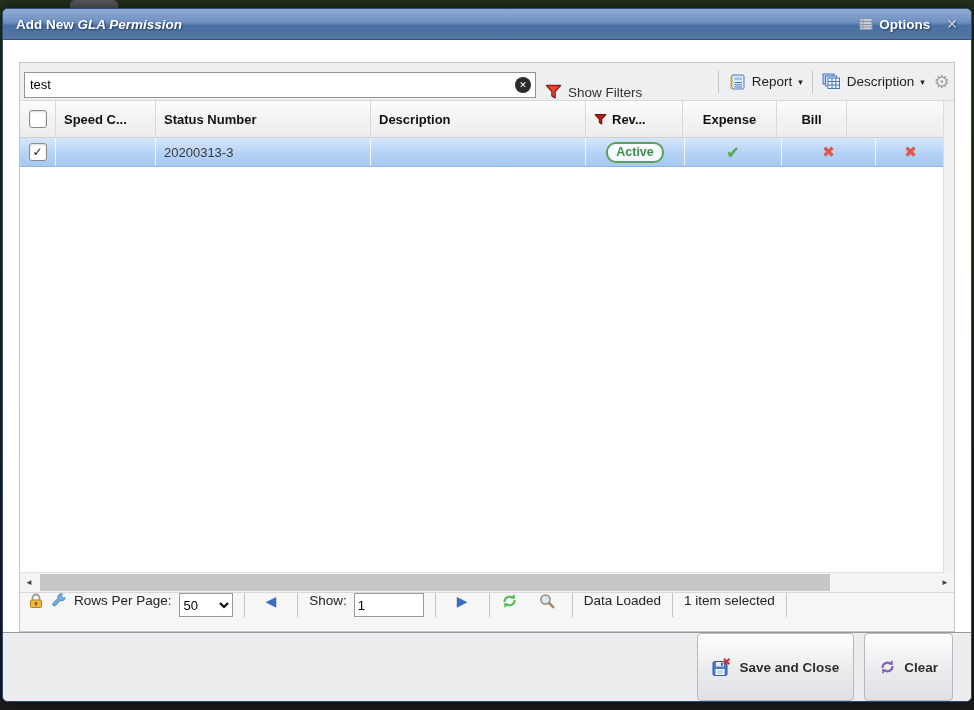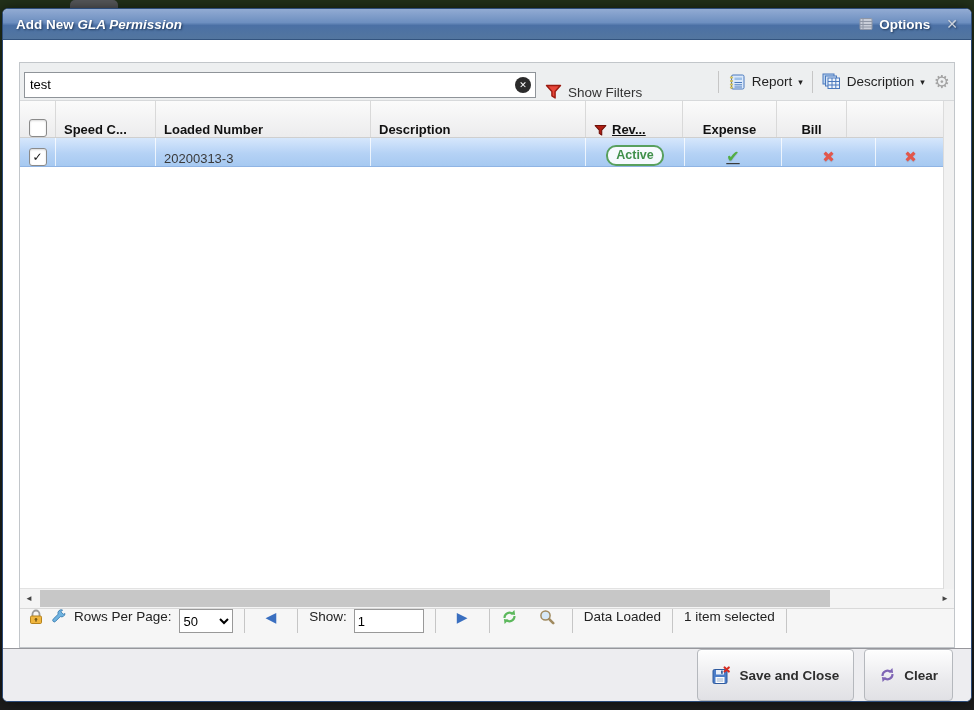--- a/index.html
+++ b/index.html
@@ -33,24 +33,24 @@
   .right-tools{margin-left:auto;display:flex;align-items:center;gap:9px;}
   .vsep{width:1px;height:22px;background:#c6c6c6;}
   .tool-btn{display:flex;align-items:center;gap:6px;font-size:13.5px;color:#222;cursor:pointer;}
   .caret{font-size:9px;color:#222;}
   .gear{font-size:18px;color:#a3a3a3;cursor:pointer;line-height:1;}
   
   .grid-area{flex:1;display:flex;flex-direction:column;position:relative;background:#fff;min-height:0;}
   .v-track{position:absolute;right:0;top:0;bottom:19px;width:10px;background:#f1f1f1;border-left:1px solid #dcdcdc;}
   .grid-header{display:flex;flex:0 0 36px;background:linear-gradient(#fbfbfb,#ececed);
     border-bottom:1px solid #cfcfcf;font-weight:bold;font-size:13px;color:#111;}
-  .col{display:flex;align-items:flex-end;gap:5px;padding:0 8px;border-right:1px solid #d9d9d9;box-sizing:border-box;overflow:hidden;white-space:nowrap;}
+  .col{display:flex;align-items:center;gap:5px;padding:0 8px;border-right:1px solid #d9d9d9;box-sizing:border-box;overflow:hidden;white-space:nowrap;}
   .c-check{width:36px;justify-content:center;padding:0;}
   .c-speed{width:100px;} .c-acct{width:215px;} .c-desc{width:215px;}
-  .c-status{width:99px;justify-content:flex-start;} .c-rev{width:97px;text-decoration:underline;}
+  .c-status{width:99px;justify-content:flex-start;} .c-rev{width:97px;}
   .c-exp{width:94px;justify-content:center;} .c-bill{width:70px;justify-content:center;}
   .cbox{width:16px;height:16px;background:#fff;border:1px solid #8a8a8a;border-radius:3px;
     display:flex;align-items:center;justify-content:center;font-size:12px;font-weight:bold;color:#111;cursor:pointer;box-shadow:inset 0 1px 2px rgba(0,0,0,.15);}
   .grid-row{display:flex;flex:0 0 28px;font-size:13px;color:#3a3a3a;
     background:linear-gradient(180deg,#d6e7fc 0%,#b5d2f5 55%,#a6c9f1 100%);
     border-bottom:1px solid #8fb4e4;}
   .grid-row .col{border-right:1px solid rgba(255,255,255,.75);}
   .grid-row .c-status{justify-content:center;}
   .grid-row .c-rev{justify-content:center;}
   .badge{border:2px solid #58a05e;border-radius:10px;padding:0 8px;color:#3f8f4a;font-weight:bold;
@@ -67,21 +67,21 @@
   .pager{flex:0 0 38px;background:#f6f6f6;border-top:1px solid #d9d9d9;display:flex;align-items:flex-start;
     padding:0 8px;gap:7px;font-size:13.5px;color:#222;}
   .pager select{height:24px;border:1px solid #999;background:#fff;font-size:13px;font-family:inherit;width:54px;}
   .pager .vsep{height:24px;margin:0 4px;}
   .nav-arrow{color:#3a6fc0;font-size:14px;cursor:pointer;padding:0 10px;}
   .page-input{width:62px;height:22px;border:1px solid #999;font-size:13px;font-family:inherit;padding:0 3px;}
   .icon-btn{display:flex;align-items:center;cursor:pointer;}
   
   .footer{flex:0 0 52px;background:#ededf0;border-top:1px solid #97979c;display:flex;align-items:center;
     justify-content:flex-end;gap:10px;padding:0 18px;}
-  .btn{display:flex;align-items:center;gap:8px;height:34px;padding:8px 14px;cursor:pointer;
+  .btn{display:flex;align-items:center;gap:8px;height:34px;padding:16px 14px;cursor:pointer;
     background:linear-gradient(#fefefe,#eaeaed 60%,#e1e1e5);border:1px solid #b5b8bd;border-radius:4px;
     font-size:13.5px;font-weight:bold;color:#2e2e2e;box-shadow:inset 0 1px 0 rgba(255,255,255,.8);}
 </style>
 </head>
 <body>
 
 <div class="backdrop-tab"></div>
 
 <div class="modal">
 
@@ -153,21 +153,21 @@
         <div class="v-track"></div>
 
         <div class="grid-header">
           <div class="col c-check">
             <span class="cbox"></span>
           </div>
           <div class="col c-speed">
               <span>Speed C...</span>
             </div>
           <div class="col c-acct">
-              <span>Loaded Number</span>
+              <span>Status Number</span>
             </div>
           <div class="col c-desc">
               <span>Description</span>
             </div>
           <div class="col c-rev">
             <svg width="13" height="13" viewBox="0 0 17 16">
                 <path d="M1.5 1.5h14l-5.4 6v6.5l-3.2-2.2V7.5z" fill="#b01e12" stroke="#6e0f07" stroke-width="1.4" stroke-linejoin="round"></path>
               </svg>
             <span>Rev...</span>
           </div>

